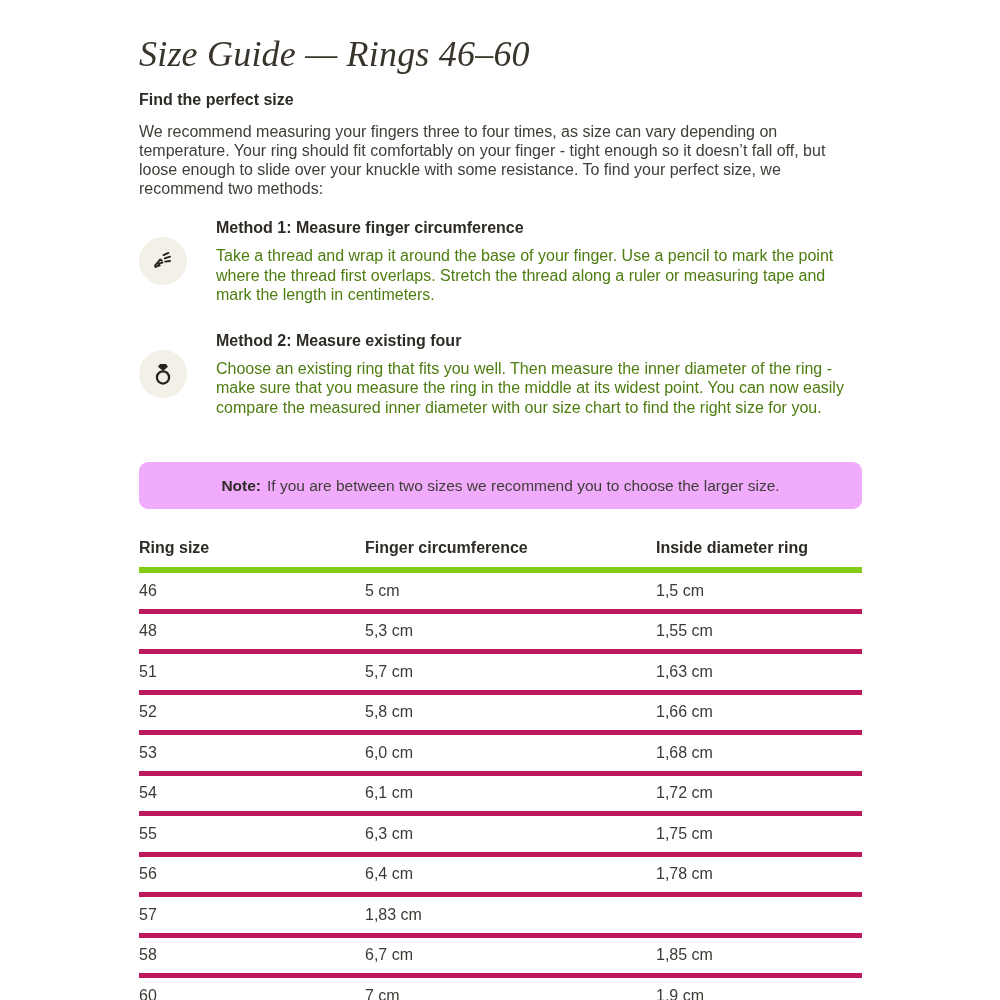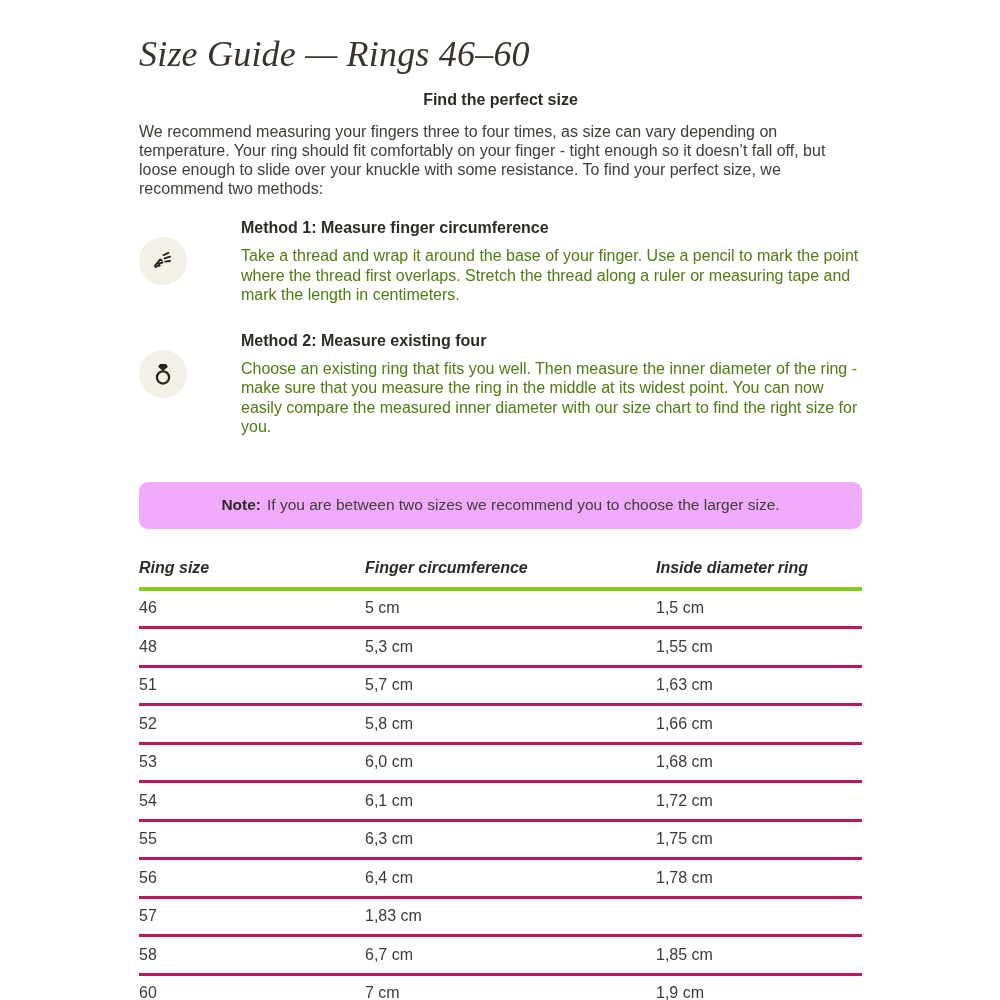--- a/index.html
+++ b/index.html
@@ -22,33 +22,31 @@
     letter-spacing: 0.2px;
     color: #38332b;
     margin-bottom: 17px;
     font-style: italic;
   }
   .subtitle {
     font-size: 16px;
     font-weight: bold;
     color: #2e2b26;
     margin-bottom: 13px;
-    text-align: center;
   }
   .intro {
     font-size: 16px;
     line-height: 19px;
     color: #403c37;
     margin-bottom: 21px;
   }
   .method {
     display: flex;
     align-items: flex-start;
     margin-bottom: 27px;
-    gap: 25px;
   }
   .method-icon-wrap {
     flex: 0 0 48px;
     margin-top: 18px;
     margin-right: 29px;
   }
   .icon-circle {
     width: 48px;
     height: 48px;
     border-radius: 50%;
@@ -80,31 +78,30 @@
     color: #403c37;
     margin-bottom: 24px;
   }
   .note-box b { color: #2e2b26; margin-right: 6px; }
   .size-table { width: 100%; }
   .t-row {
     display: grid;
     grid-template-columns: 226px 291px 1fr;
   }
   .t-head {
-    border-bottom: 4px solid #84cc16;
-    font-style: italic;
+    border-bottom: 6px solid #84cc16;
   }
   .t-head .t-cell {
     font-weight: bold;
     color: #2e2b26;
     padding: 6px 0 10px 0;
     font-size: 16px;
   }
   .t-body .t-row {
-    border-bottom: 3px solid #be185d;
+    border-bottom: 5px solid #be185d;
   }
   .t-body .t-row:last-child { border-bottom: none; }
   .t-body .t-cell {
     padding: 8.5px 0;
     font-size: 16px;
     line-height: 18.5px;
     color: #3d3a35;
   }
   svg .stroke { stroke: #26231f; stroke-width: 1.7; fill: none; stroke-linecap: round; stroke-linejoin: round; }
   svg .fill { fill: #26231f; }

